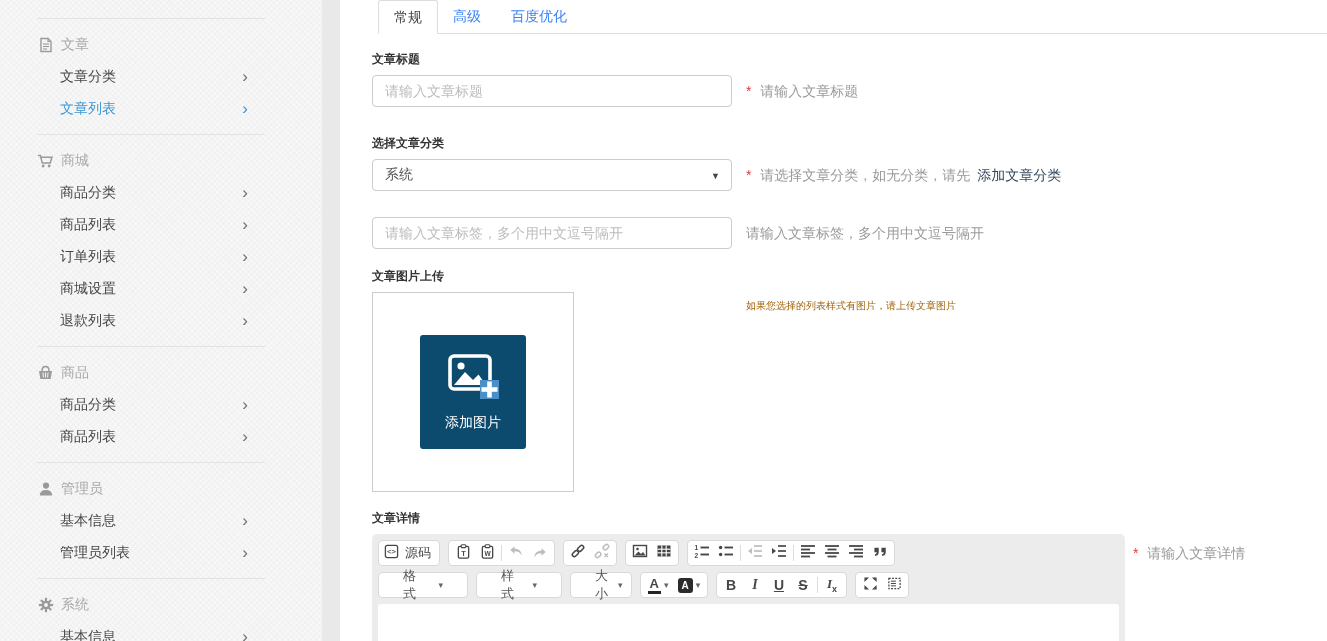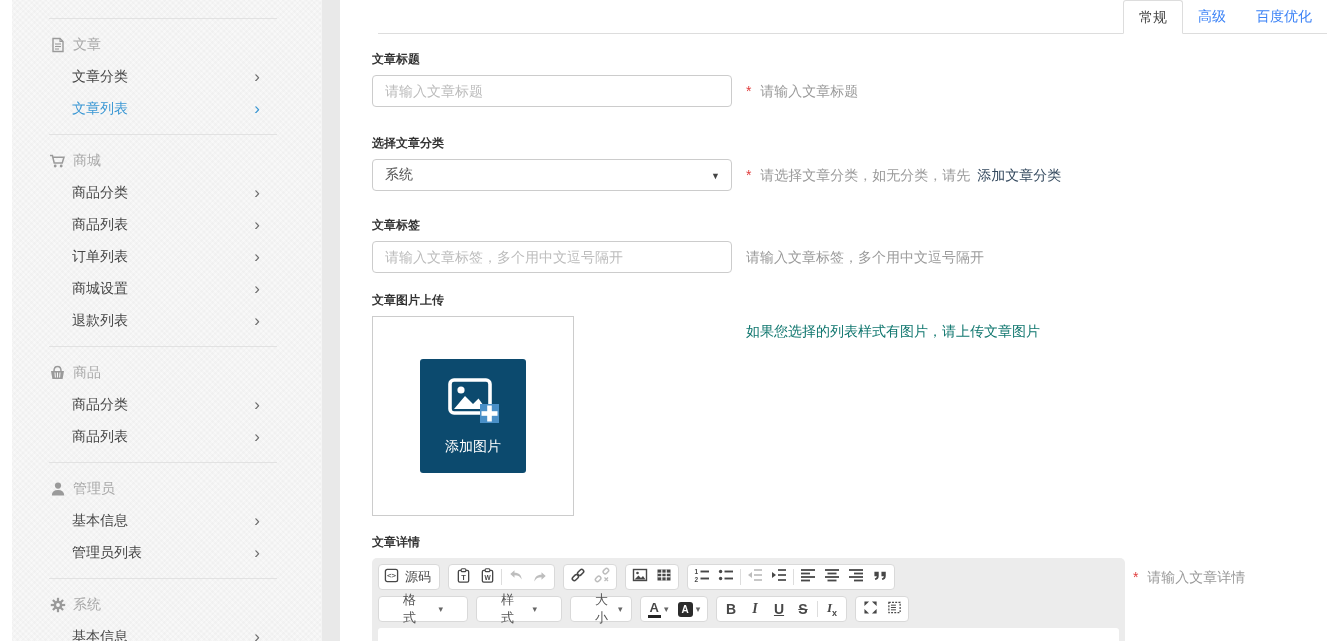--- a/index.html
+++ b/index.html
@@ -4,39 +4,39 @@
 <style>
   html,body{margin:0;padding:0;}
   body{
     width:1327px;height:641px;overflow:hidden;position:relative;
     background:#fff;
     font-family:"Liberation Sans","DejaVu Sans",sans-serif;
     -webkit-font-smoothing:antialiased;
   }
   
   .sidebar{
-    position:absolute;left:12px;top:0;width:322px;height:641px;
+    position:absolute;left:0;top:0;width:322px;height:641px;
     background-color:#f8f8f8;
     background-image:
       repeating-linear-gradient(45deg, rgba(0,0,0,0.014) 0 2px, transparent 2px 4px),
       repeating-linear-gradient(-45deg, rgba(0,0,0,0.014) 0 2px, transparent 2px 4px);
     padding-top:9px;box-sizing:border-box;
   }
   .side-divider{height:1px;background:#e2e2e2;margin:9px 57px 9px 37px;}
   .side-header{height:33px;display:flex;align-items:center;padding-left:37px;color:#a9a9a9;font-size:14px;cursor:pointer;}
   .side-ico{width:17px;height:17px;margin-right:7px;display:inline-flex;align-items:center;justify-content:center;color:#9a9a9a;}
   .side-ico svg{display:block;}
   .side-item{height:32px;display:flex;align-items:center;justify-content:space-between;
     padding:0 74px 0 60px;font-size:14px;color:#454545;cursor:pointer;}
   .side-chev{font-size:17px;line-height:14px;color:#6e6e6e;font-weight:400;}
   .side-item.active,.side-item.active .side-chev{color:#3a97d4;}
   .gutter{position:absolute;left:322px;top:0;width:18px;height:641px;background:#e9e9e9;}
   
   .main{position:absolute;left:340px;top:0;width:987px;height:641px;background:#fff;}
-  .tabbar{margin-left:38px;height:33px;border-bottom:1px solid #ddd;display:flex;align-items:stretch;justify-content:flex-end;}
+  .tabbar{margin-left:38px;height:33px;border-bottom:1px solid #ddd;display:flex;align-items:stretch;}
   .tab{padding:0 15px;line-height:32px;font-size:14px;color:#3b82f6;cursor:pointer;box-sizing:border-box;}
   .tab.active{color:#444;background:#fff;border:1px solid #ddd;border-bottom:1px solid #fff;
     margin-bottom:-1px;border-radius:3px 3px 0 0;}
   .form{padding:17px 0 0 32px;}
   .flabel{font-size:12px;font-weight:bold;color:#333;margin-bottom:7px;}
   .frow{display:flex;align-items:flex-start;}
   .tinput{width:360px;height:32px;box-sizing:border-box;border:1px solid #ccc;border-radius:4px;
     padding:0 12px;font-size:14px;color:#555;background:#fff;outline:none;}
   .tinput::placeholder{color:#bcbcbc;}
   .fselect{width:360px;height:32px;box-sizing:border-box;border:1px solid #ccc;border-radius:4px;
@@ -46,21 +46,21 @@
   .fhelp{margin-left:14px;margin-top:8px;font-size:14px;color:#9a9a9a;white-space:nowrap;}
   .req{color:#e03b3b;margin-right:5px;}
   .hlink{color:#34495e;margin-left:3px;cursor:pointer;}
   .g1{margin-bottom:28px;} .g2{margin-bottom:26px;} .g3{margin-bottom:19px;} .g4{margin-bottom:18px;}
   
   .upload-box{width:202px;height:200px;box-sizing:border-box;border:1px solid #ccc;background:#fff;
     display:flex;align-items:center;justify-content:center;}
   .upload-btn{width:106px;height:114px;background:#0c4a6e;border-radius:3px;cursor:pointer;
     display:flex;flex-direction:column;align-items:center;justify-content:center;gap:12px;
     color:#fff;font-size:14px;}
-  .upload-help{margin-left:172px;margin-top:7px;font-size:14px;color:#0f766e;}
+  .upload-help{margin-left:172px;margin-top:7px;font-size:10px;color:#a16207;}
   
   .editor{width:753px;box-sizing:border-box;background:#ececec;border-radius:5px;padding:6px;}
   .trow{display:flex;gap:8px;margin-bottom:6px;}
   .tgroup{background:#fff;border:1px solid #d9d9d9;border-radius:4px;height:26px;box-sizing:border-box;
     display:flex;align-items:center;padding:0 2px;}
   .tbtn{min-width:24px;height:22px;display:flex;align-items:center;justify-content:center;
     color:#474747;cursor:pointer;}
   .tbtn.dim{color:#bdbdbd;cursor:default;}
   .tsep{width:1px;height:16px;background:#ddd;margin:0 2px;}
   .tlabel{font-size:13px;color:#474747;padding:0 6px 0 4px;}
@@ -233,21 +233,20 @@
         </div>
         <div class="fhelp">
           <span class="req">*</span>
           <span>请选择文章分类，如无分类，请先</span>
           <span class="hlink">添加文章分类</span>
         </div>
       </div>
     </div>
 
     <div class="g3">
-      <div class="flabel">文章标签</div>
       <div class="frow">
         <input class="tinput" type="text" placeholder="请输入文章标签，多个用中文逗号隔开" style="">
         <div class="fhelp">
           <span>请输入文章标签，多个用中文逗号隔开</span>
         </div>
       </div>
     </div>
 
     <div class="g4">
       <div class="flabel">文章图片上传</div>

